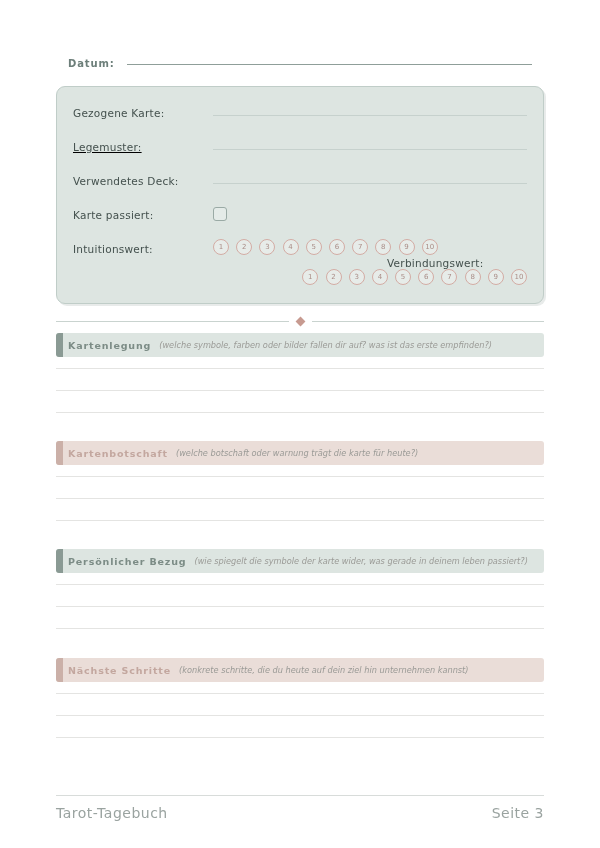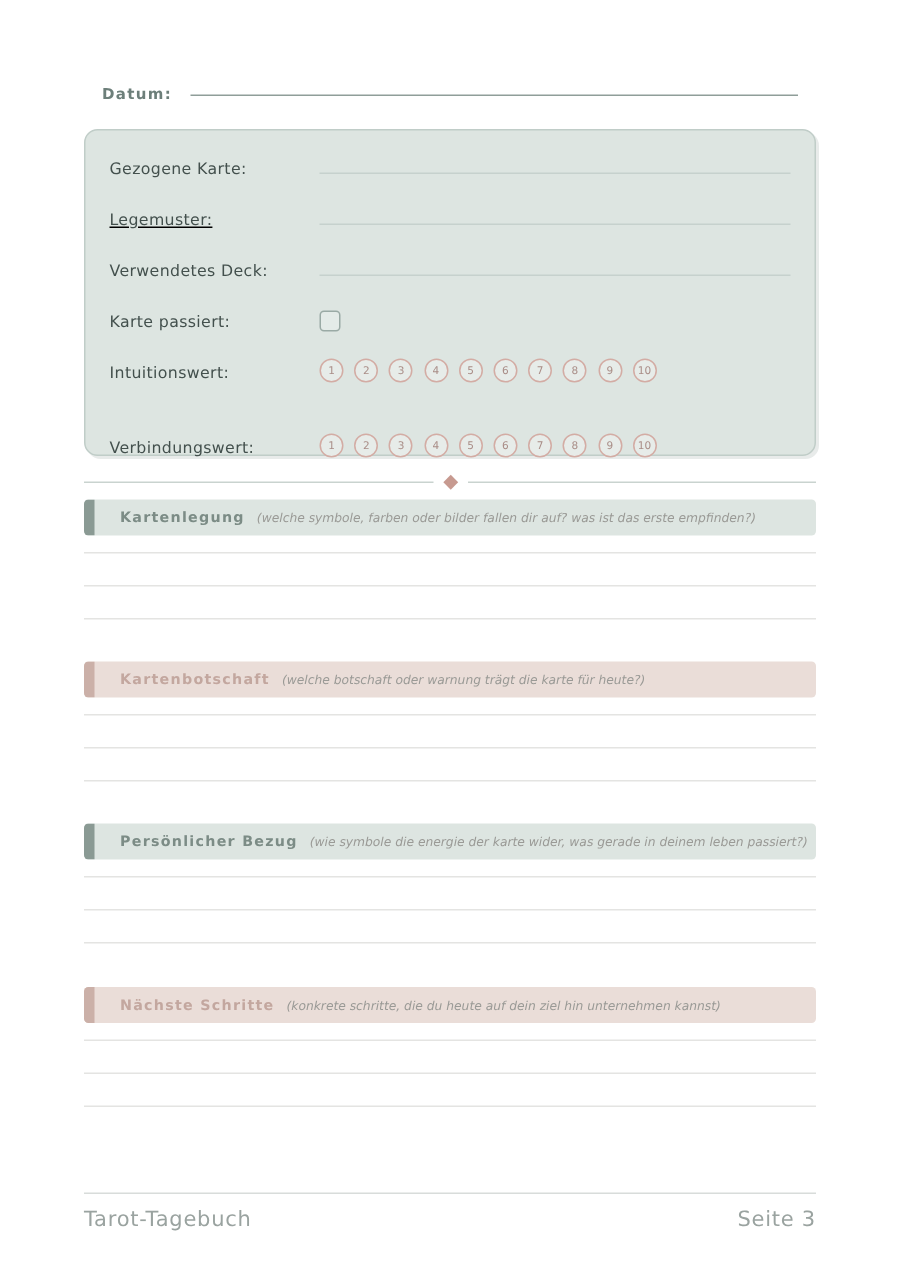--- a/index.html
+++ b/index.html
@@ -146,21 +146,21 @@
     left: 56px;
     width: 488px;
   }
   .section-header {
     position: relative;
     height: 24px;
     display: flex;
     align-items: center;
     border-radius: 3px;
     overflow: hidden;
-    padding-left: 24px;
+    padding-left: 12px;
     box-sizing: border-box;
   }
   .section-bar {
     position: absolute;
     left: 0;
     top: 0;
     bottom: 0;
     width: 7px;
   }
   .section-title {
@@ -258,21 +258,21 @@
           <span class="dot">4</span>
           <span class="dot">5</span>
           <span class="dot">6</span>
           <span class="dot">7</span>
           <span class="dot">8</span>
           <span class="dot">9</span>
           <span class="dot">10</span>
         </span>
     </div>
 
-    <div class="field-row" style="top:196px;">
+    <div class="field-row" style="top:170px;flex-direction:column;">
       <span class="field-label">Verbindungswert:</span>
       <span class="scale">
           <span class="dot">1</span>
           <span class="dot">2</span>
           <span class="dot">3</span>
           <span class="dot">4</span>
           <span class="dot">5</span>
           <span class="dot">6</span>
           <span class="dot">7</span>
           <span class="dot">8</span>
@@ -312,21 +312,21 @@
       <div class="wline"></div>
       <div class="wline"></div>
       <div class="wline"></div>
     </div>
   </div>
 
   <div class="section theme-green" style="top:549px;">
     <div class="section-header">
       <span class="section-bar"></span>
       <span class="section-title">Persönlicher Bezug</span>
-      <span class="section-hint">(wie symbole die energie der karte wider, was gerade in deinem leben passiert?)</span>
+      <span class="section-hint">(wie spiegelt die symbole der karte wider, was gerade in deinem leben passiert?)</span>
     </div>
     <div class="writing-lines">
       <div class="wline"></div>
       <div class="wline"></div>
       <div class="wline"></div>
     </div>
   </div>
 
   <div class="section theme-rose" style="top:658px;">
     <div class="section-header">

